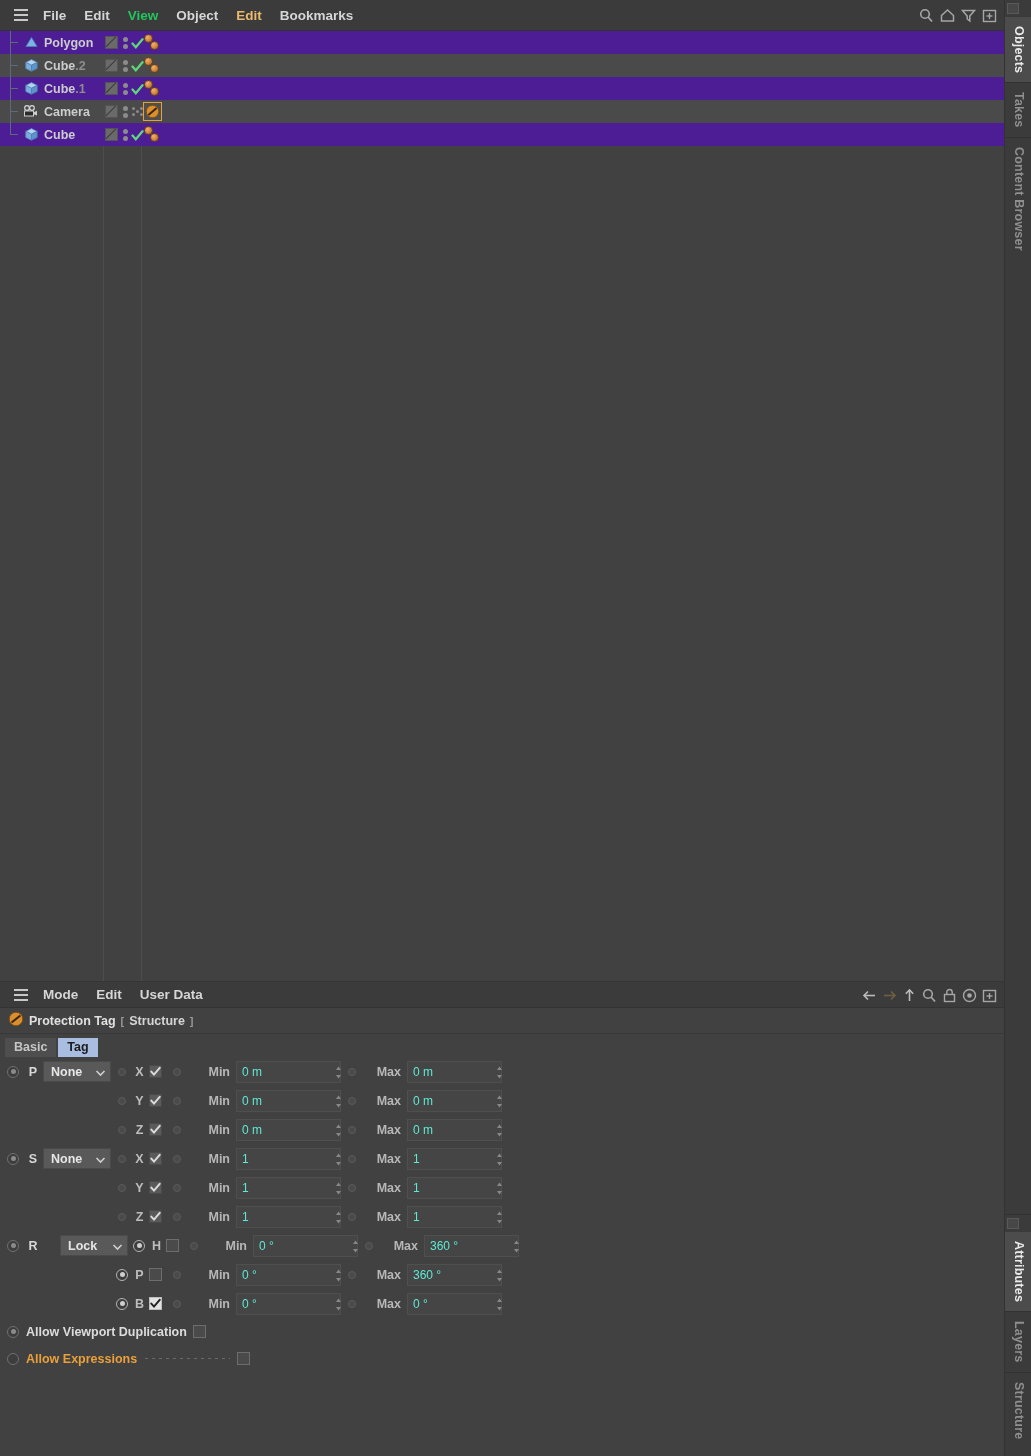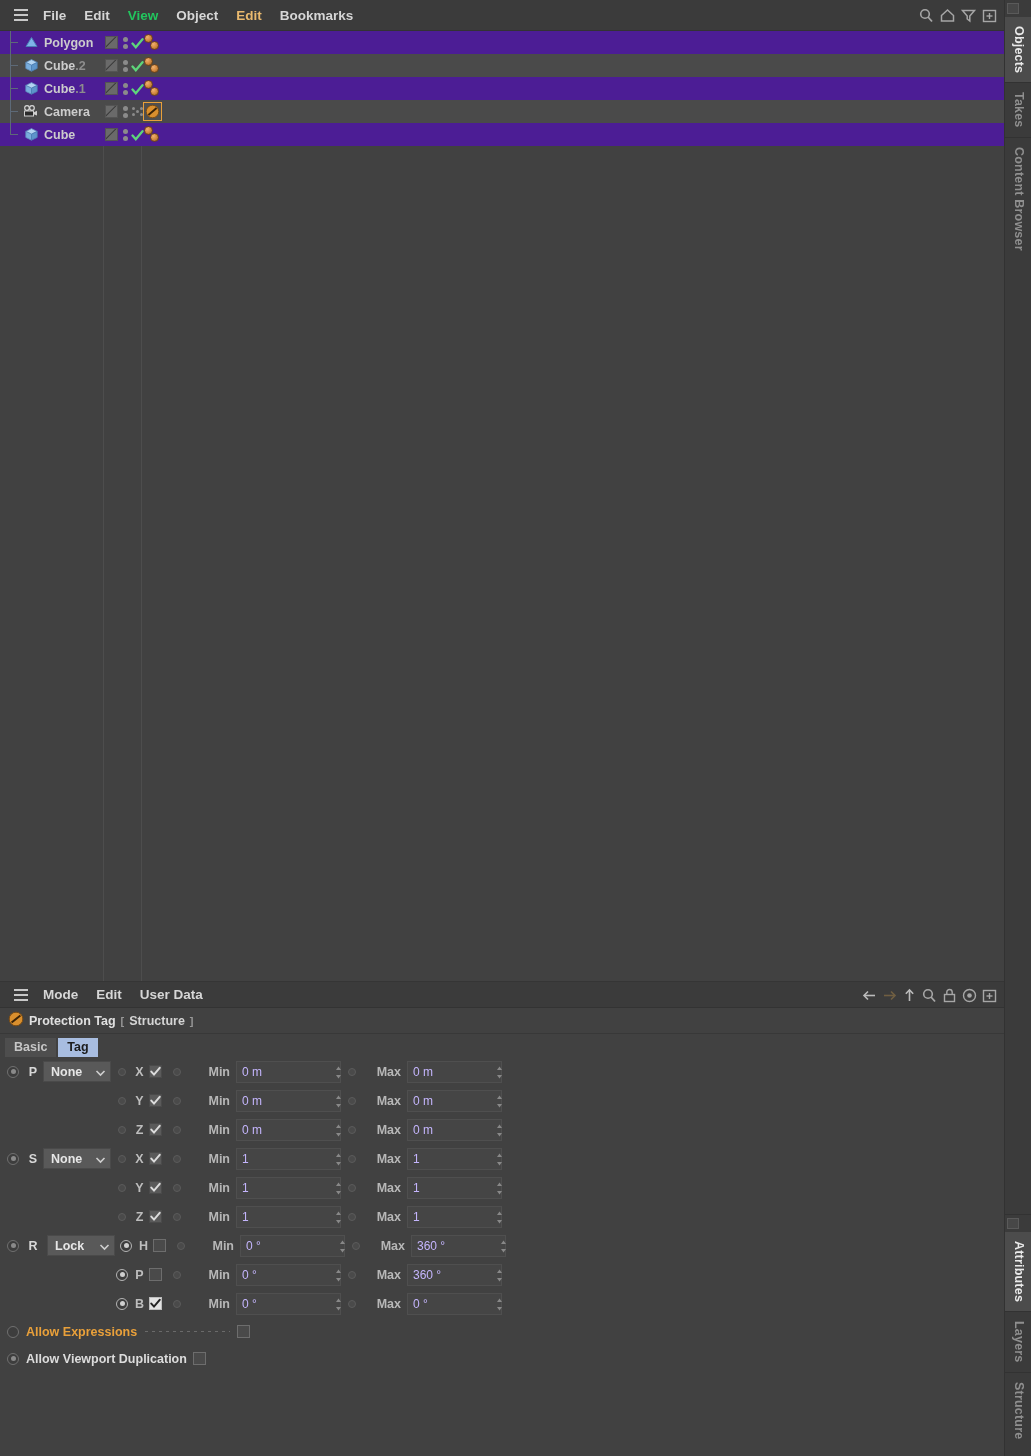--- a/index.html
+++ b/index.html
@@ -110,21 +110,21 @@
   .cbox { width: 13px; height: 13px; background: #5a5a5a; border: 1px solid #4a4a4a;
     display: inline-flex; align-items: center; justify-content: center; flex: 0 0 13px; cursor: pointer; position: relative; }
   .cbox.off { background: #4a4a4a; border-color: #6d6d6d; }
   .cbox.white { background: #e2e2e2; border-color: #bdbdbd; }
   .cbox svg { display: block; }
   .mmlabel { font-size: 12.5px; font-weight: bold; color: #b7b7b7; width: 38px; text-align: right; flex: 0 0 38px; }
   .field {
     height: 22px; background: #454545; border: 1px solid #4f4f4f;
     display: flex; align-items: center; position: relative; cursor: text;
   }
-  .field span { font-size: 12px; color: #c4b5fd; padding-left: 5px; text-align: center; }
+  .field span { font-size: 12px; color: #5eead4; padding-left: 5px; text-align: center; }
   .spin { position: absolute; right: 3px; top: 3px; width: 7px; height: 15px; display: flex; flex-direction: column; justify-content: space-between; cursor: pointer; }
   .spin svg { display: block; }
   .dd {
     height: 21px; background: #595959; border: 1px solid #4a4a4a;
     display: flex; align-items: center; justify-content: space-between;
     padding: 0 4px 0 7px; cursor: pointer;
   }
   .dd span.v { font-size: 12.5px; font-weight: bold; color: #e6e6e6; }
   .dd .chev { margin-left: 7px; }
   .leader { flex: 1 1 auto; height: 1px; margin: 0 7px 0 8px;
@@ -678,21 +678,21 @@
                   <path d="M3.5 13.5 L6 10 L1 10 Z" fill="#888"></path>
                 </svg>
               </span>
             </div>
           </div>
           <div class="row">
             <div style="width:26px;display:flex;justify-content:center">
               <div class="radio dim"></div>
             </div>
             <div style="width:14px;font-size:12.5px;font-weight:bold;color:#d8d8d8;text-align:center">R</div>
-            <div class="dd" style="width:68px;margin-left:7px">
+            <div class="dd" style="width:68px;margin-left:20px">
               <span class="v">Lock</span>
               <span class="chev"><svg width="11" height="8" viewBox="0 0 11 8">
                   <path d="M1.5 2 L5.5 6 L9.5 2" fill="none" stroke="#cfcfcf" stroke-width="1.6"></path>
                 </svg></span>
             </div>
             <div style="width:22px;display:flex;justify-content:center">
               <div class="radio bright"></div>
             </div>
             <div class="axlabel">H</div>
             <div class="cbox off" style="margin-left:3px"></div>
@@ -792,32 +792,32 @@
                   <path d="M3.5 1.5 L6 5 L1 5 Z" fill="#888"></path>
                   <path d="M3.5 13.5 L6 10 L1 10 Z" fill="#888"></path>
                 </svg>
               </span>
             </div>
           </div>
         </div>
       <div id="booleans">
           <div class="row" style="height: 27px;">
             <div style="width:26px;display:flex;justify-content:center">
+              <div class="radio dim"></div>
+            </div>
+            <div class="boollabel">Allow Viewport Duplication</div>
+            <div style="width:6px"></div>
+            <div class="cbox off"></div>
+          </div>
+          <div class="row" style="height: 27px;">
+            <div style="width:26px;display:flex;justify-content:center">
               <div class="radio empty"></div>
             </div>
             <div class="boollabel hl">Allow Expressions</div>
             <div class="leader" style="max-width:85px"></div>
-            <div class="cbox off"></div>
-          </div>
-          <div class="row" style="height: 27px;">
-            <div style="width:26px;display:flex;justify-content:center">
-              <div class="radio dim"></div>
-            </div>
-            <div class="boollabel">Allow Viewport Duplication</div>
-            <div style="width:6px"></div>
             <div class="cbox off"></div>
           </div>
         </div>
     </div>
   </div>
 
   <div class="rightdock">
     <div class="dockcorner"></div>
     <div style="height:17px"></div>
     <div class="docktab active">Objects</div>

